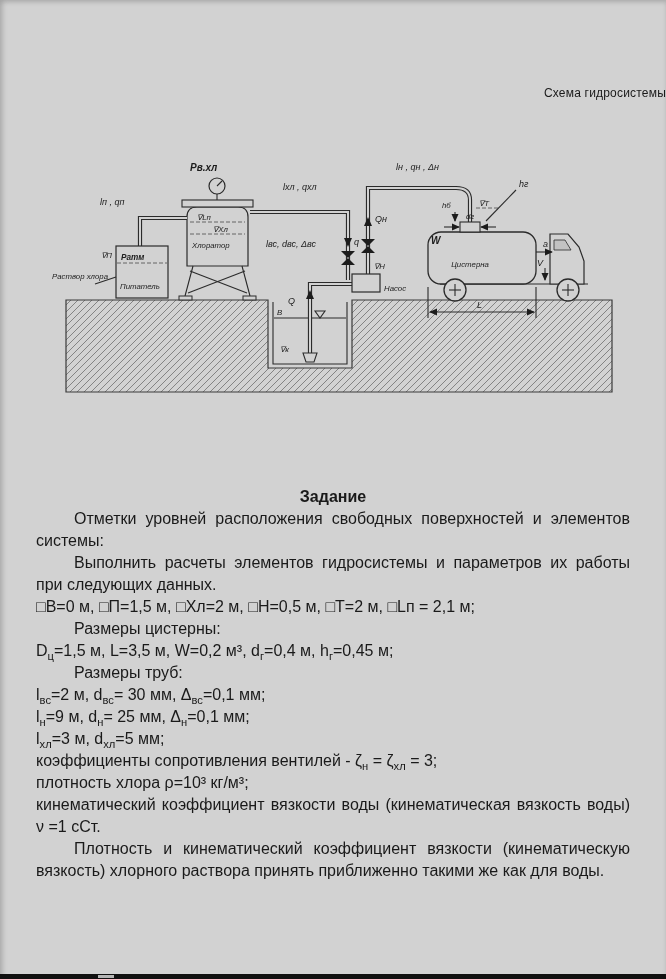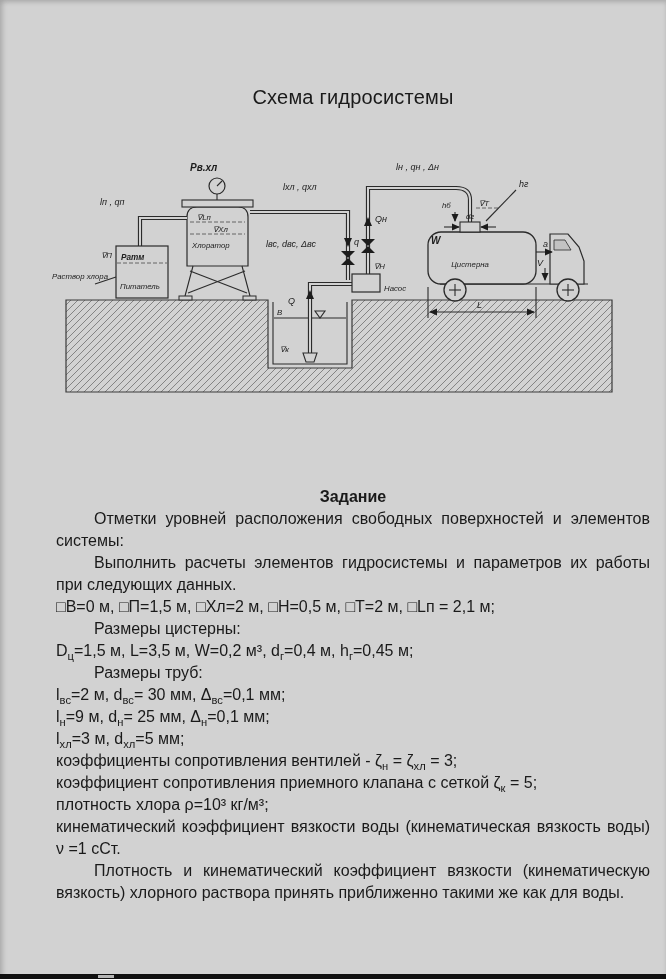--- a/index.html
+++ b/index.html
@@ -3,33 +3,33 @@
 <meta charset="utf-8">
 <style>
   html,body{margin:0;padding:0;background:#b9b9b9;}
   .page{
     position:relative;width:666px;height:979px;margin:0 auto;
     background:#d2d2d2;overflow:hidden;
     box-shadow:inset 3px 0 5px rgba(0,0,0,.14), inset 0 3px 4px rgba(0,0,0,.10);
     font-family:"Liberation Sans",sans-serif;color:#1a1a1a;
   }
   .title{
-    position:absolute;top:86px;left:0;width:100%;text-align:center;
-    font-size:20px;letter-spacing:.2px;padding-left:40px;box-sizing:border-box;
+    position:absolute;top:86px;left:0;width:100%;text-align:right;
+    font-size:12px;letter-spacing:.2px;padding-left:40px;box-sizing:border-box;
   }
   .diagram{position:absolute;top:0;left:0;}
   .diagram text{font-family:"Liberation Sans",sans-serif;font-size:9px;font-style:italic;fill:#1c1c1c;}
   .diagram text.bold{font-weight:bold;font-size:10px;}
   .diagram text.sm{font-size:7.8px;}
   .diagram text.bold.sm{font-size:8.2px;}
   .ln{stroke:#2b2b2b;stroke-width:1.1;fill:none;}
   .lvl{stroke:#4a4a4a;stroke-width:.8;fill:none;stroke-dasharray:4 2;}
   .pipe{fill:none;stroke:#2b2b2b;stroke-width:4.2;}
   .pipe-in{fill:none;stroke:#d2d2d2;stroke-width:2;}
-  .assignment{position:absolute;top:486px;left:36px;width:594px;font-size:16px;line-height:22px;margin-left:20px;}
+  .assignment{position:absolute;top:486px;left:36px;width:594px;font-size:16px;line-height:22px;}
   .heading{text-align:center;font-weight:bold;}
   .para{margin:0;}
   .ind{text-indent:38px;}
   .just{text-align:justify;}
   sub{font-size:70%;line-height:0;}
   .bottom-bar{position:absolute;left:0;bottom:0;width:100%;height:5px;background:#101010;}
   .bottom-notch{position:absolute;left:98px;bottom:1px;width:16px;height:3px;background:#b5b5b5;}
 </style>
 </head>
 <body>
@@ -173,21 +173,20 @@
     <p class="para ind just">Отметки уровней расположения свободных поверхностей и элементов системы:</p>
     <p class="para ind just">Выполнить расчеты элементов гидросистемы и параметров их работы при следующих данных.</p>
     <p class="para">□В=0 м, □П=1,5 м, □Хл=2 м, □Н=0,5 м, □Т=2 м, □Lп = 2,1 м;</p>
     <p class="para ind">Размеры цистерны:</p>
     <p class="para">D<sub>ц</sub>=1,5 м, L=3,5 м, W=0,2 м³, d<sub>г</sub>=0,4 м, h<sub>г</sub>=0,45 м;</p>
     <p class="para ind">Размеры труб:</p>
     <p class="para">l<sub>вс</sub>=2 м, d<sub>вс</sub>= 30 мм, Δ<sub>вс</sub>=0,1 мм;</p>
     <p class="para">l<sub>н</sub>=9 м, d<sub>н</sub>= 25 мм, Δ<sub>н</sub>=0,1 мм;</p>
     <p class="para">l<sub>хл</sub>=3 м, d<sub>хл</sub>=5 мм;</p>
     <p class="para">коэффициенты сопротивления вентилей - ζ<sub>н</sub> = ζ<sub>хл</sub> = 3;</p>
-    <p class="para">коэффициент сопротивления приемного клапана с сеткой ζ<sub>к</sub> = 5;</p>
     <p class="para">плотность хлора ρ=10³ кг/м³;</p>
     <p class="para just">кинематический коэффициент вязкости воды (кинематическая вязкость воды) ν =1 сСт.</p>
     <p class="para ind just">Плотность и кинематический коэффициент вязкости (кинематическую вязкость) хлорного раствора принять приближенно такими же как для воды.</p>
   </div>
 
   <div class="bottom-bar"></div>
   <div class="bottom-notch"></div>
 </div>
 
 </body></html>

